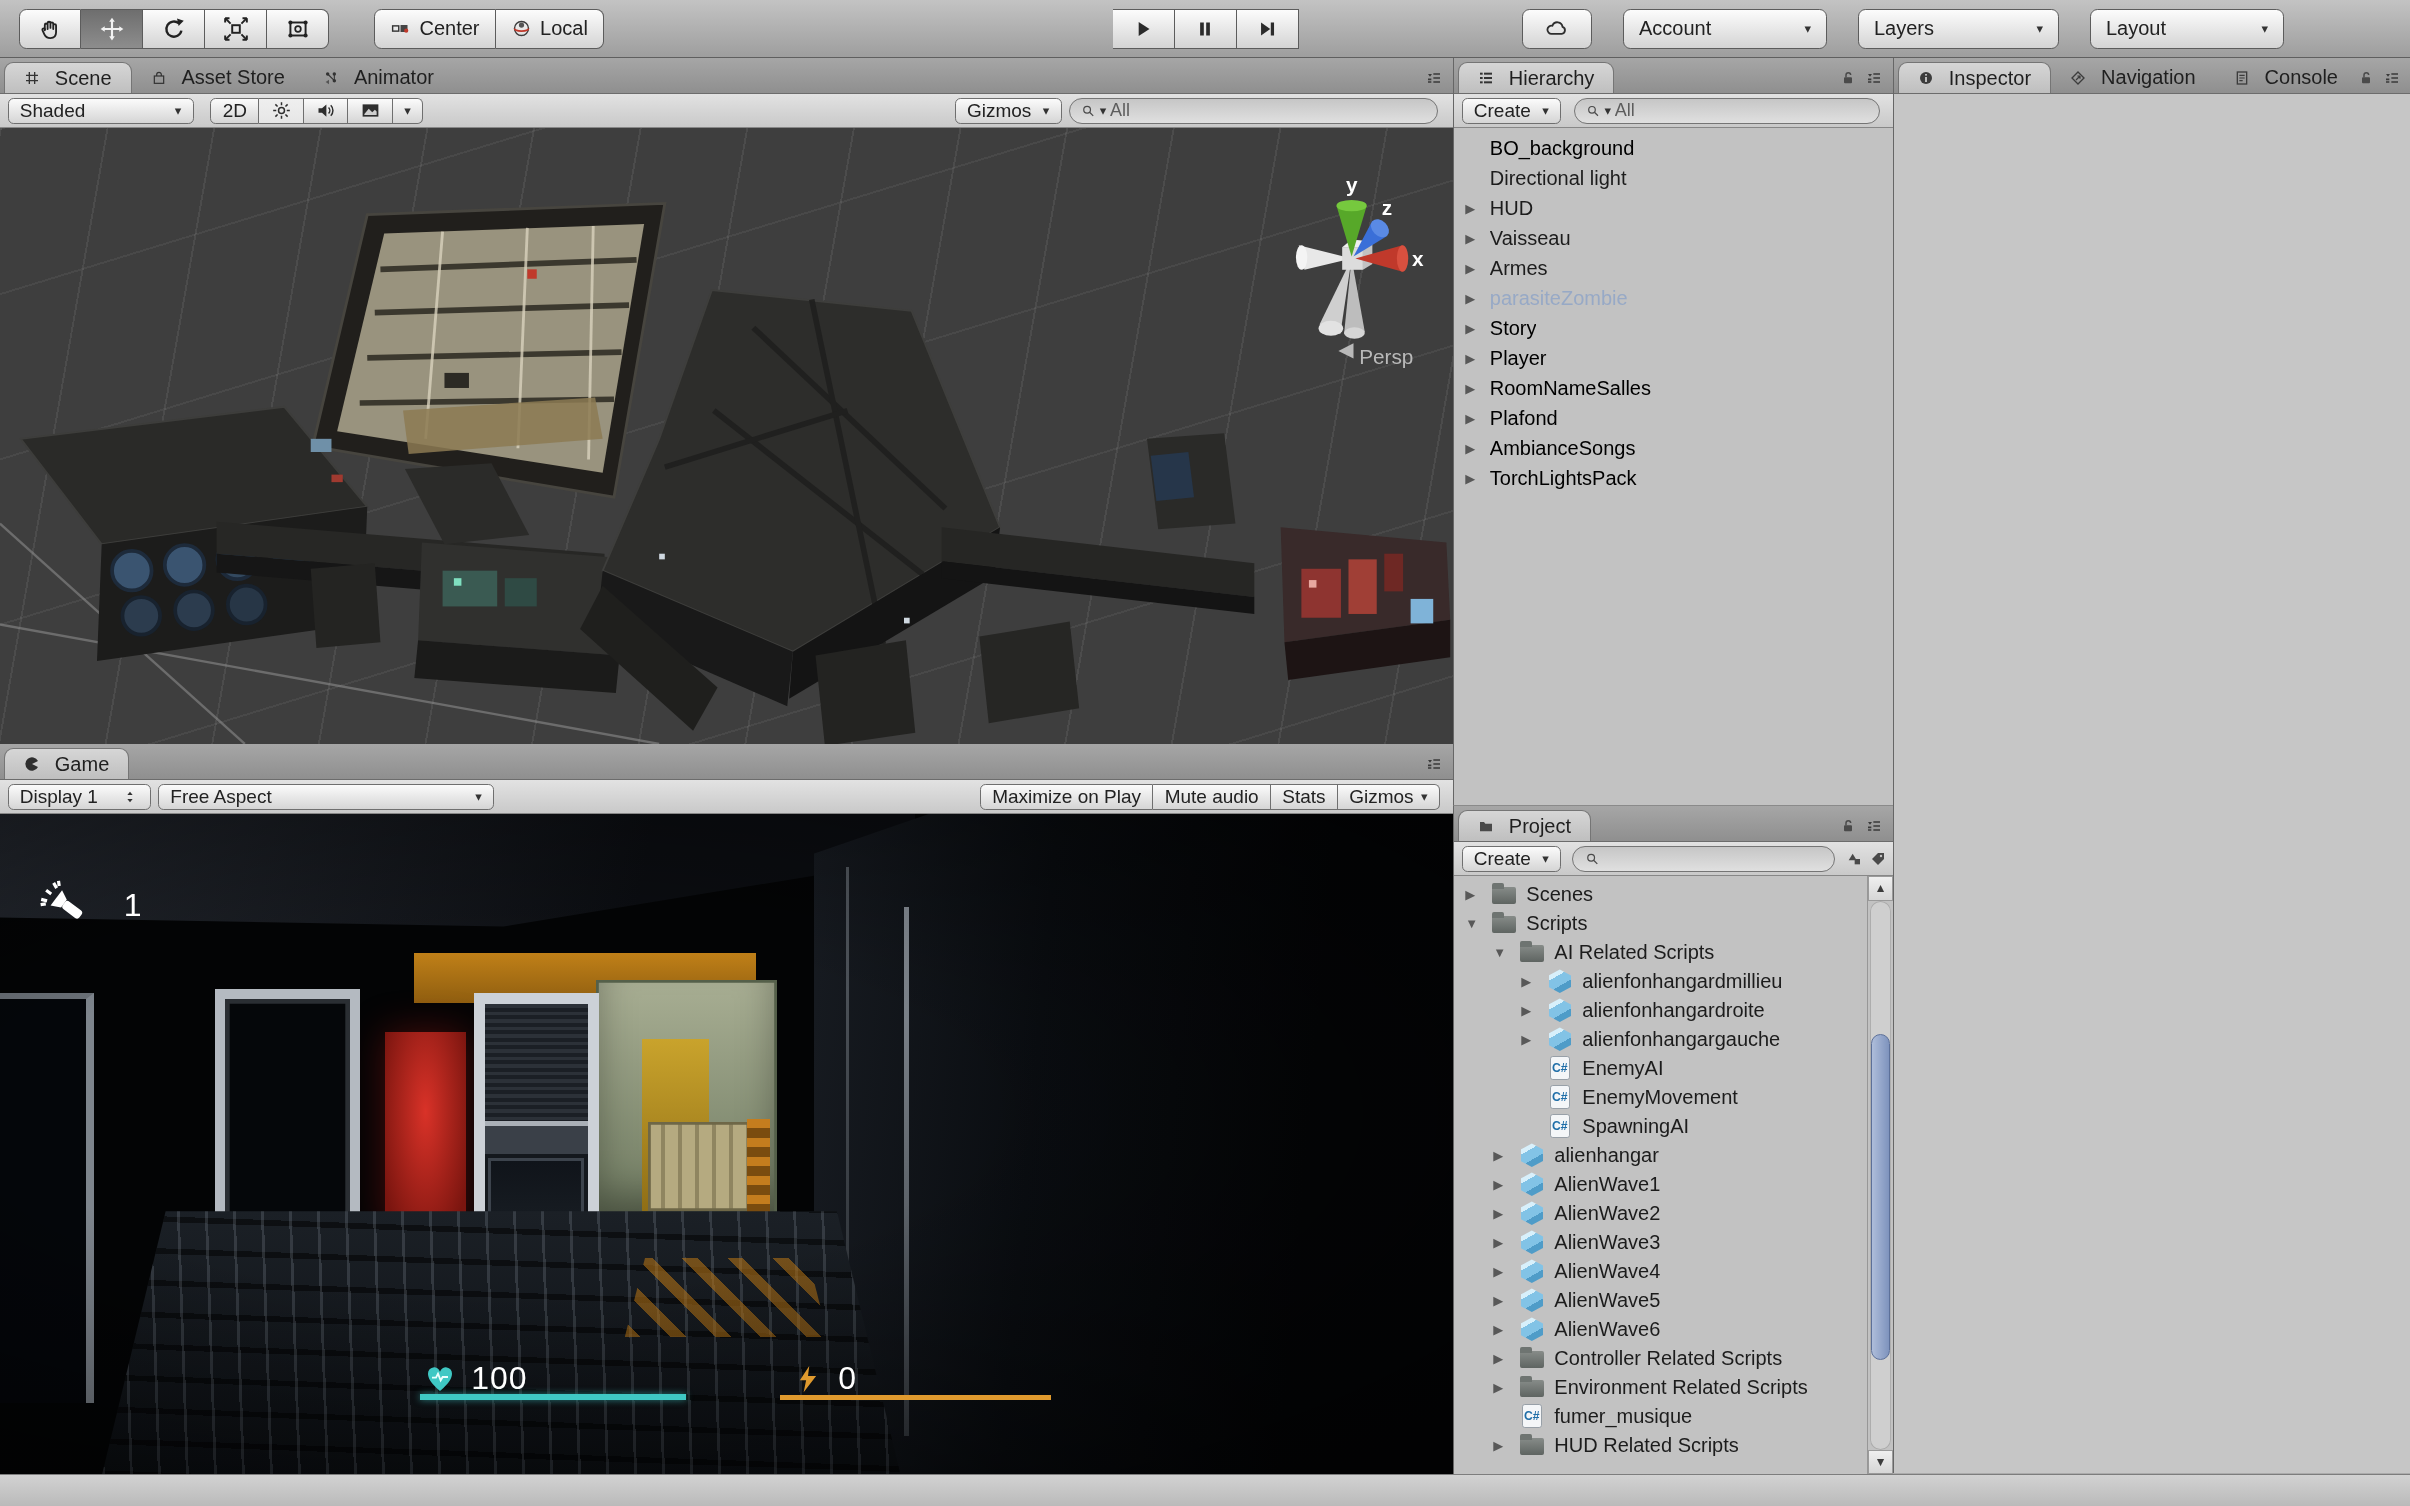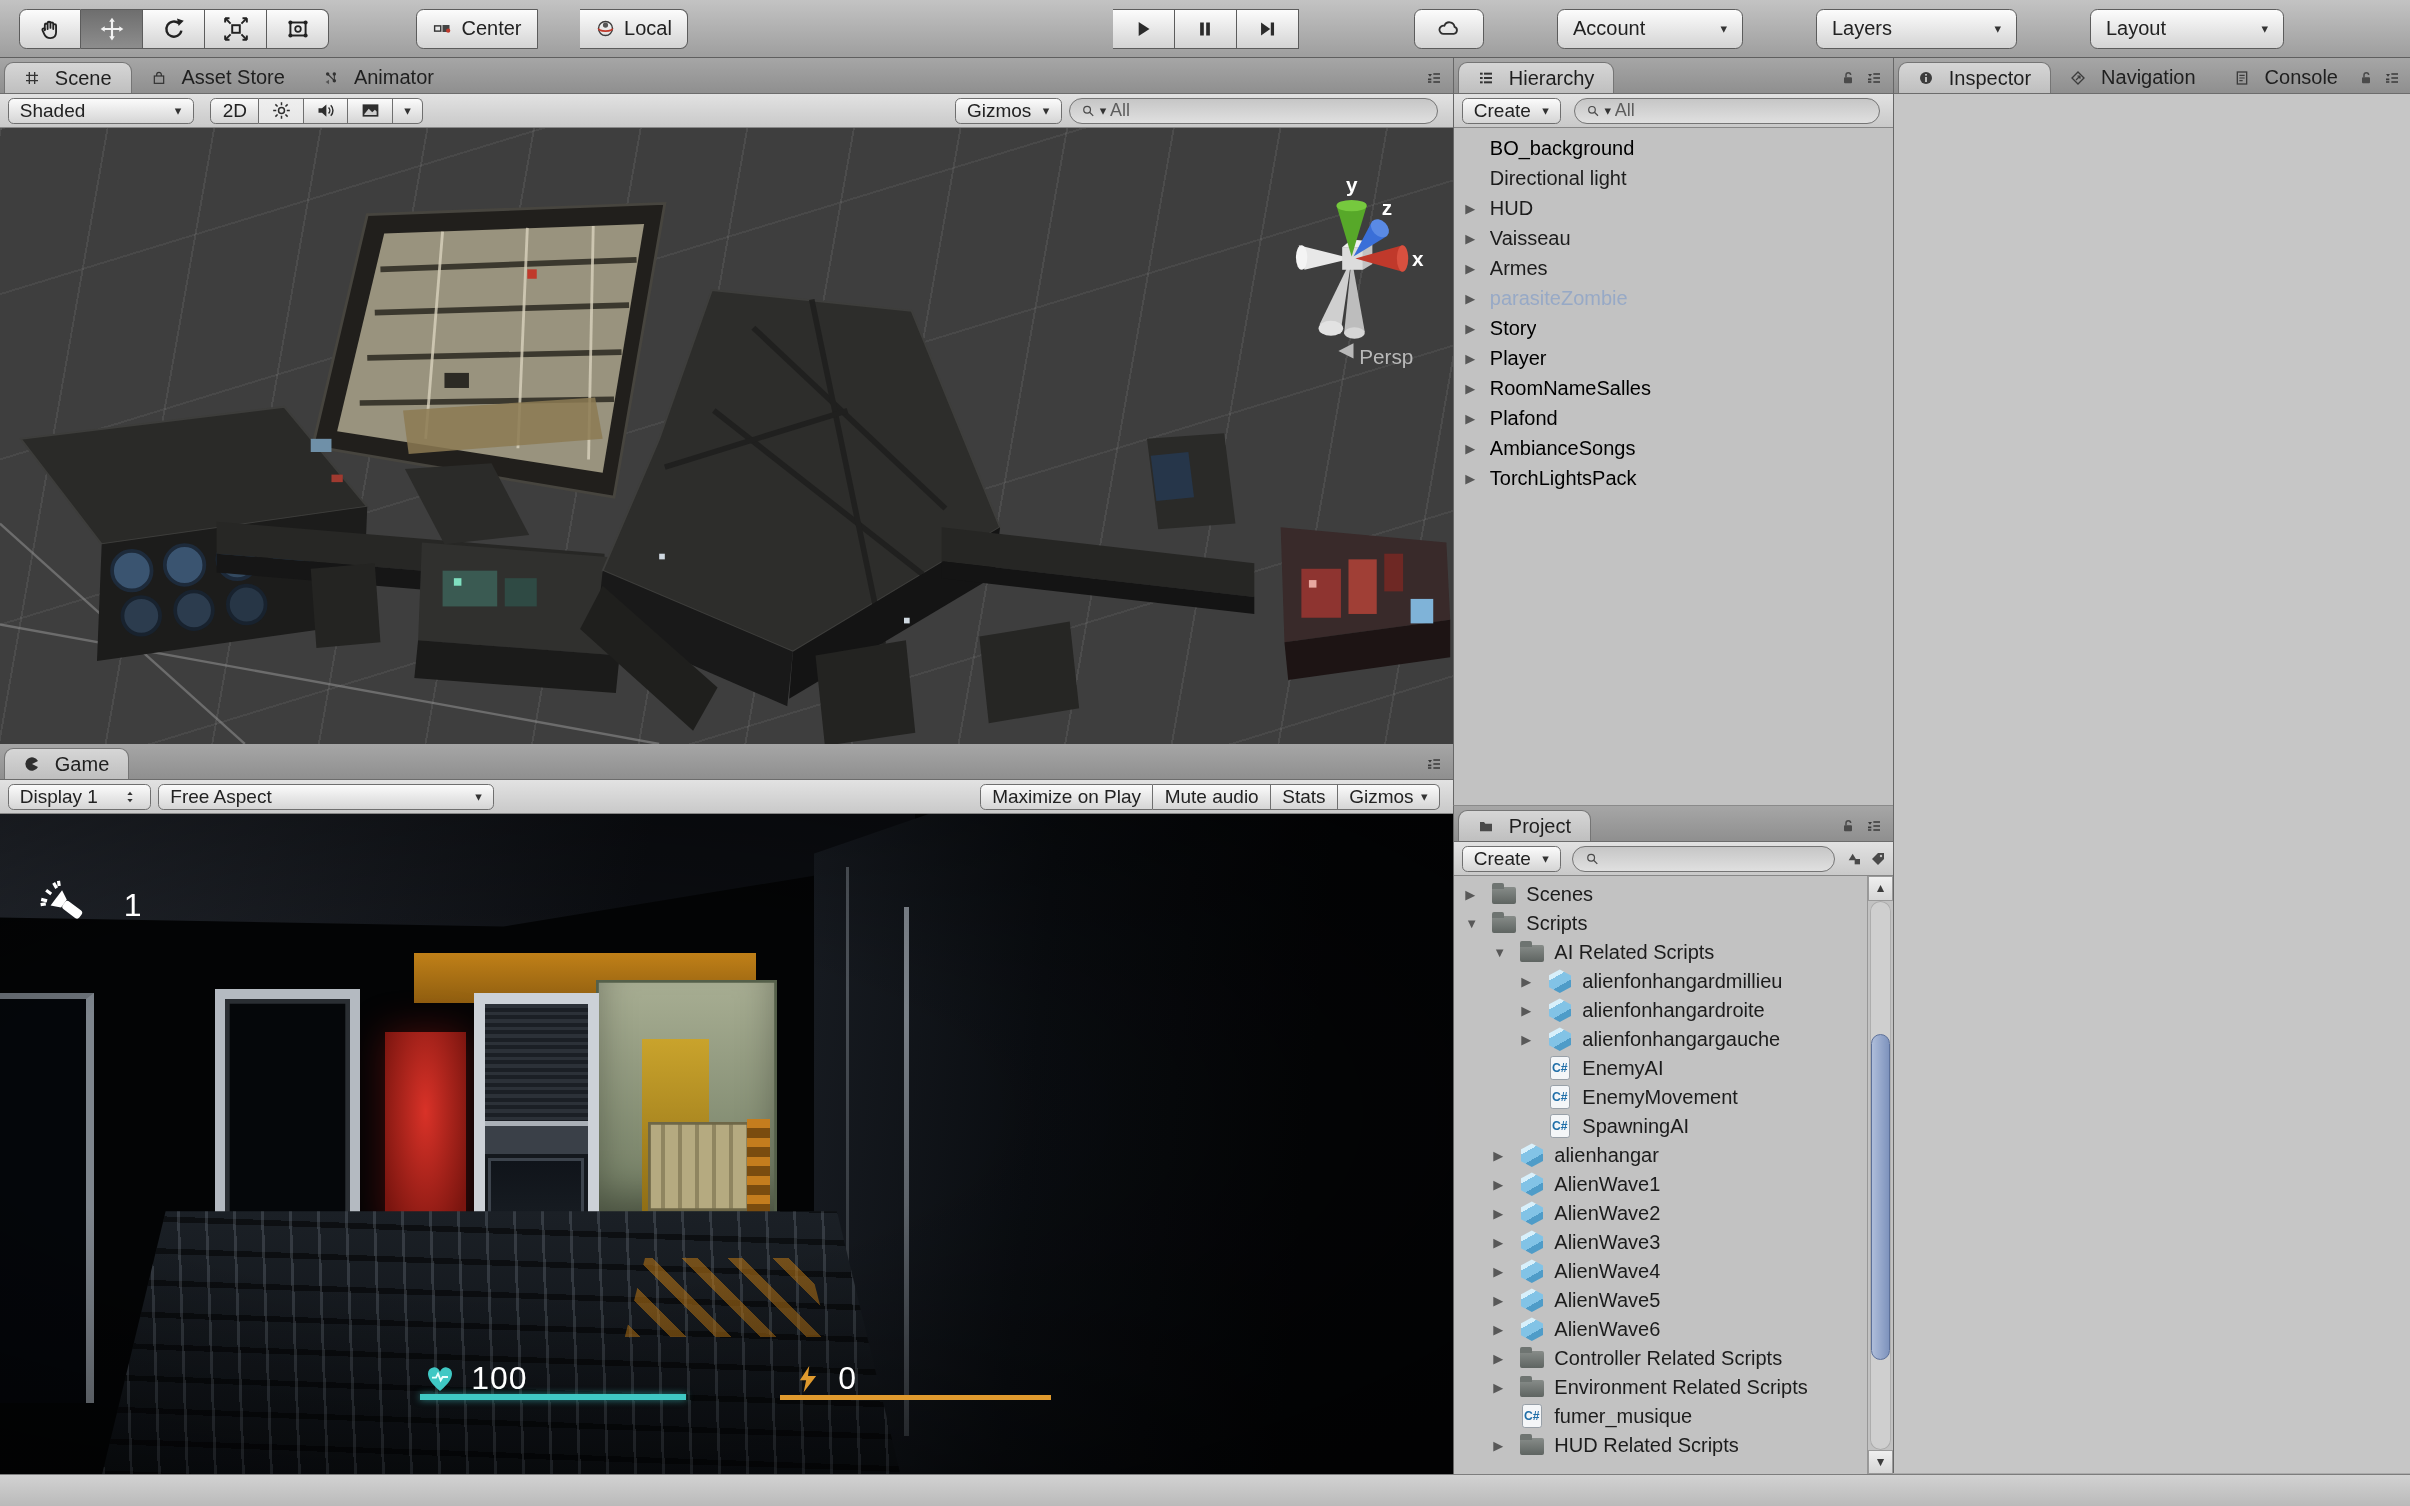--- a/index.html
+++ b/index.html
@@ -11,21 +11,21 @@
   #main-toolbar { left:0; top:0; width:2411px; height:58px;
     background:linear-gradient(#c3c3c3,#9e9e9e); border-bottom:0.9px solid #5f5f5f;
     display:flex; align-items:center; }
   .tbtn { width:62px; height:40px; display:flex; align-items:center; justify-content:center;
     background:linear-gradient(#fcfcfc,#d4d4d4); border:0.9px solid #5c5c5c; border-left:none; color:#222; }
   .tgroup { display:flex; margin-left:19px; }
   .tgroup > :first-child { border-left:0.9px solid #5c5c5c; border-radius:7.5px 0 0 7.5px; }
   .tgroup > :last-child { border-radius:0 7.5px 7.5px 0; }
   .tgroup.single > :only-child { border-radius:7.5px; }
   .tbtn.pressed { background:linear-gradient(#6e6e6e,#8d8d8d); color:#f2f2f2; }
-  .tbtn.wide { width:auto; padding:0 15px; gap:8.5px; font-size:20px;margin-left:42px; }
+  .tbtn.wide { width:auto; padding:0 15px; gap:8.5px; font-size:20px; }
   .tbtn .cap { font-size:20px; }
   .caret { font-size:13px; color:#333; line-height:1; }
   #play-group { position:absolute; left:50%; transform:translateX(-50%); display:flex; }
   #right-group { position:absolute; right:127px; display:flex; gap:31px; }
   #right-group .tbtn { border-radius:7.5px; border-left:0.9px solid #5c5c5c; }
   svg.i { width:26px; height:26px; }
   svg.i14 { width:16px; height:16px; }
   svg.i20 { width:21px; height:21px; }
 
   
@@ -196,21 +196,21 @@
         </svg>
     </div>
   </div>
 
   <div id="right-group">
     <div class="tbtn" style="width:70px;">
       <svg class="i" viewBox="0 0 24 24">
           <path d="M7.2 16.5 a3.8 3.8 0 1 1 .6-7.5 a4.8 4.8 0 0 1 9.3 1.1 a3.3 3.3 0 0 1 -.7 6.4 z" fill="none" stroke="#2e2e2e" stroke-width="1.7" stroke-linejoin="round"></path>
         </svg>
     </div>
-    <div class="tbtn wide" style="width:186px; justify-content:space-between;">
+    <div class="tbtn wide" style="width:204px; justify-content:space-between;">
       <span class="cap">Account</span>
         <span class="caret">▾</span>
     </div>
     <div class="tbtn wide" style="width:201px; justify-content:space-between;">
       <span class="cap">Layers</span>
         <span class="caret">▾</span>
     </div>
     <div class="tbtn wide" style="width:194px; justify-content:space-between;">
       <span class="cap">Layout</span>
         <span class="caret">▾</span>

